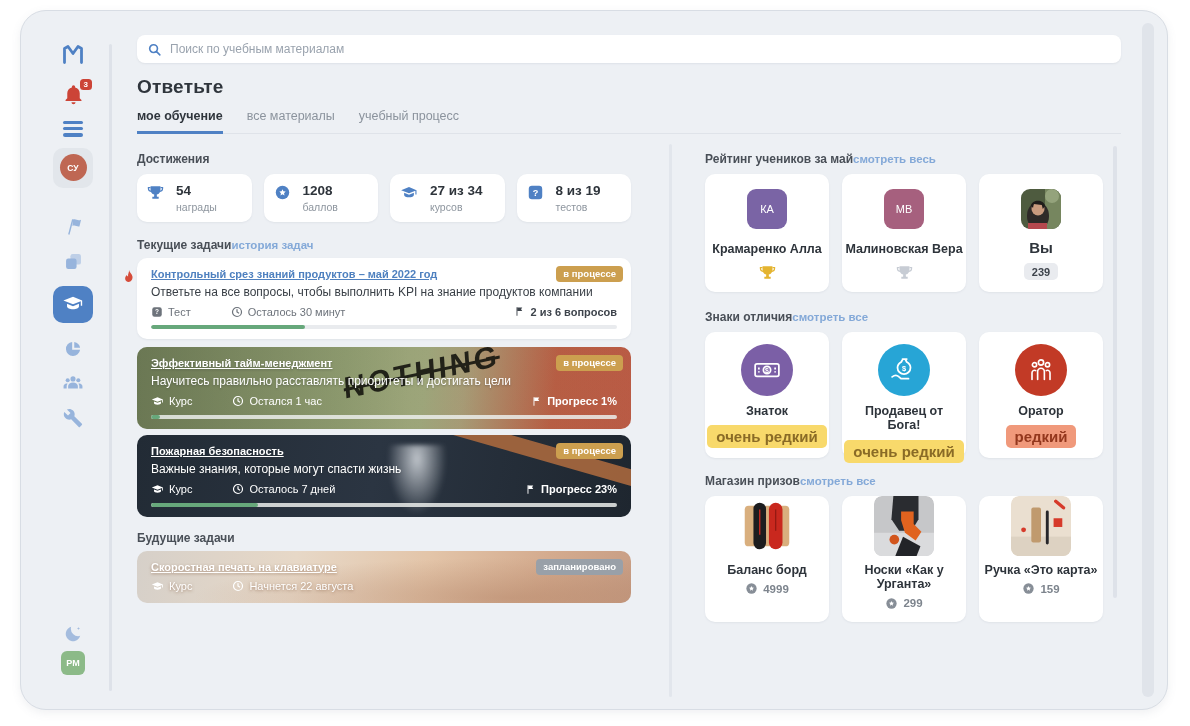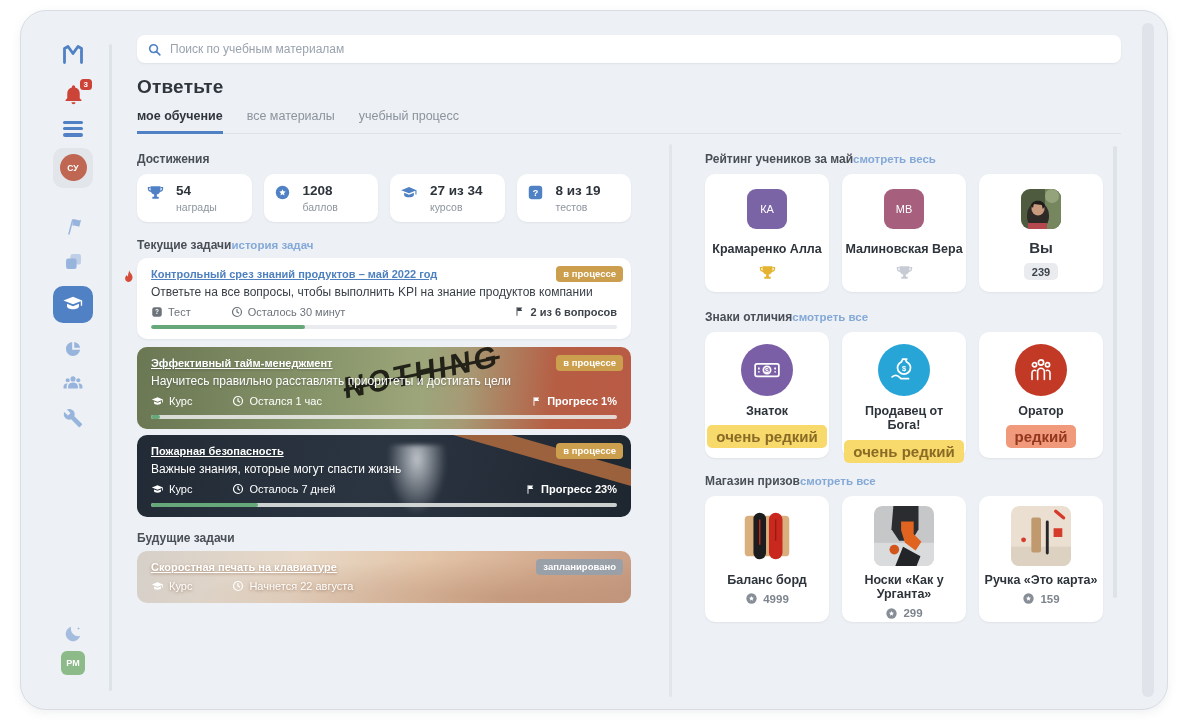--- a/index.html
+++ b/index.html
@@ -122,21 +122,21 @@
 
   .badge-card { height:126px; padding-top:12px; }
   .badge-circle { width:52px; height:52px; border-radius:50%; margin:0 auto;
     display:flex; align-items:center; justify-content:center; }
   .b-name { font-size:12.5px; font-weight:bold; color:#2e343b; margin-top:8px; line-height:1.15; padding:0 6px; }
   .rarity { display:inline-block; margin-top:7px; font-size:15px; font-weight:bold;
     border-radius:5px; padding:3px 9px; }
   .rarity.very-rare { background:#f8d96b; color:#8a6b26; }
   .rarity.rare { background:#f0997b; color:#93371d; }
 
-  .shop-card { height:126px; padding-top:10px; }
+  .shop-card { height:126px; }
   .shop-img { width:60px; height:60px; border-radius:8px; margin:0 auto; overflow:hidden; }
   .s-name { font-size:12.5px; font-weight:bold; color:#2e343b; margin-top:7px; line-height:1.15; padding:0 4px; }
   .price { margin-top:5px; display:flex; align-items:center; justify-content:center; gap:5px;
     font-size:11.5px; font-weight:bold; color:#7d848d; }
 
   .right-scrollbar { position:absolute; right:-14px; top:12px; width:4px; height:452px;
     background:#dee2e9; border-radius:2px; }
   .window-scrollbar { position:absolute; right:13px; top:12px; bottom:12px; width:12px;
     background:#e0e4ea; border-radius:6px; }
 </style>

